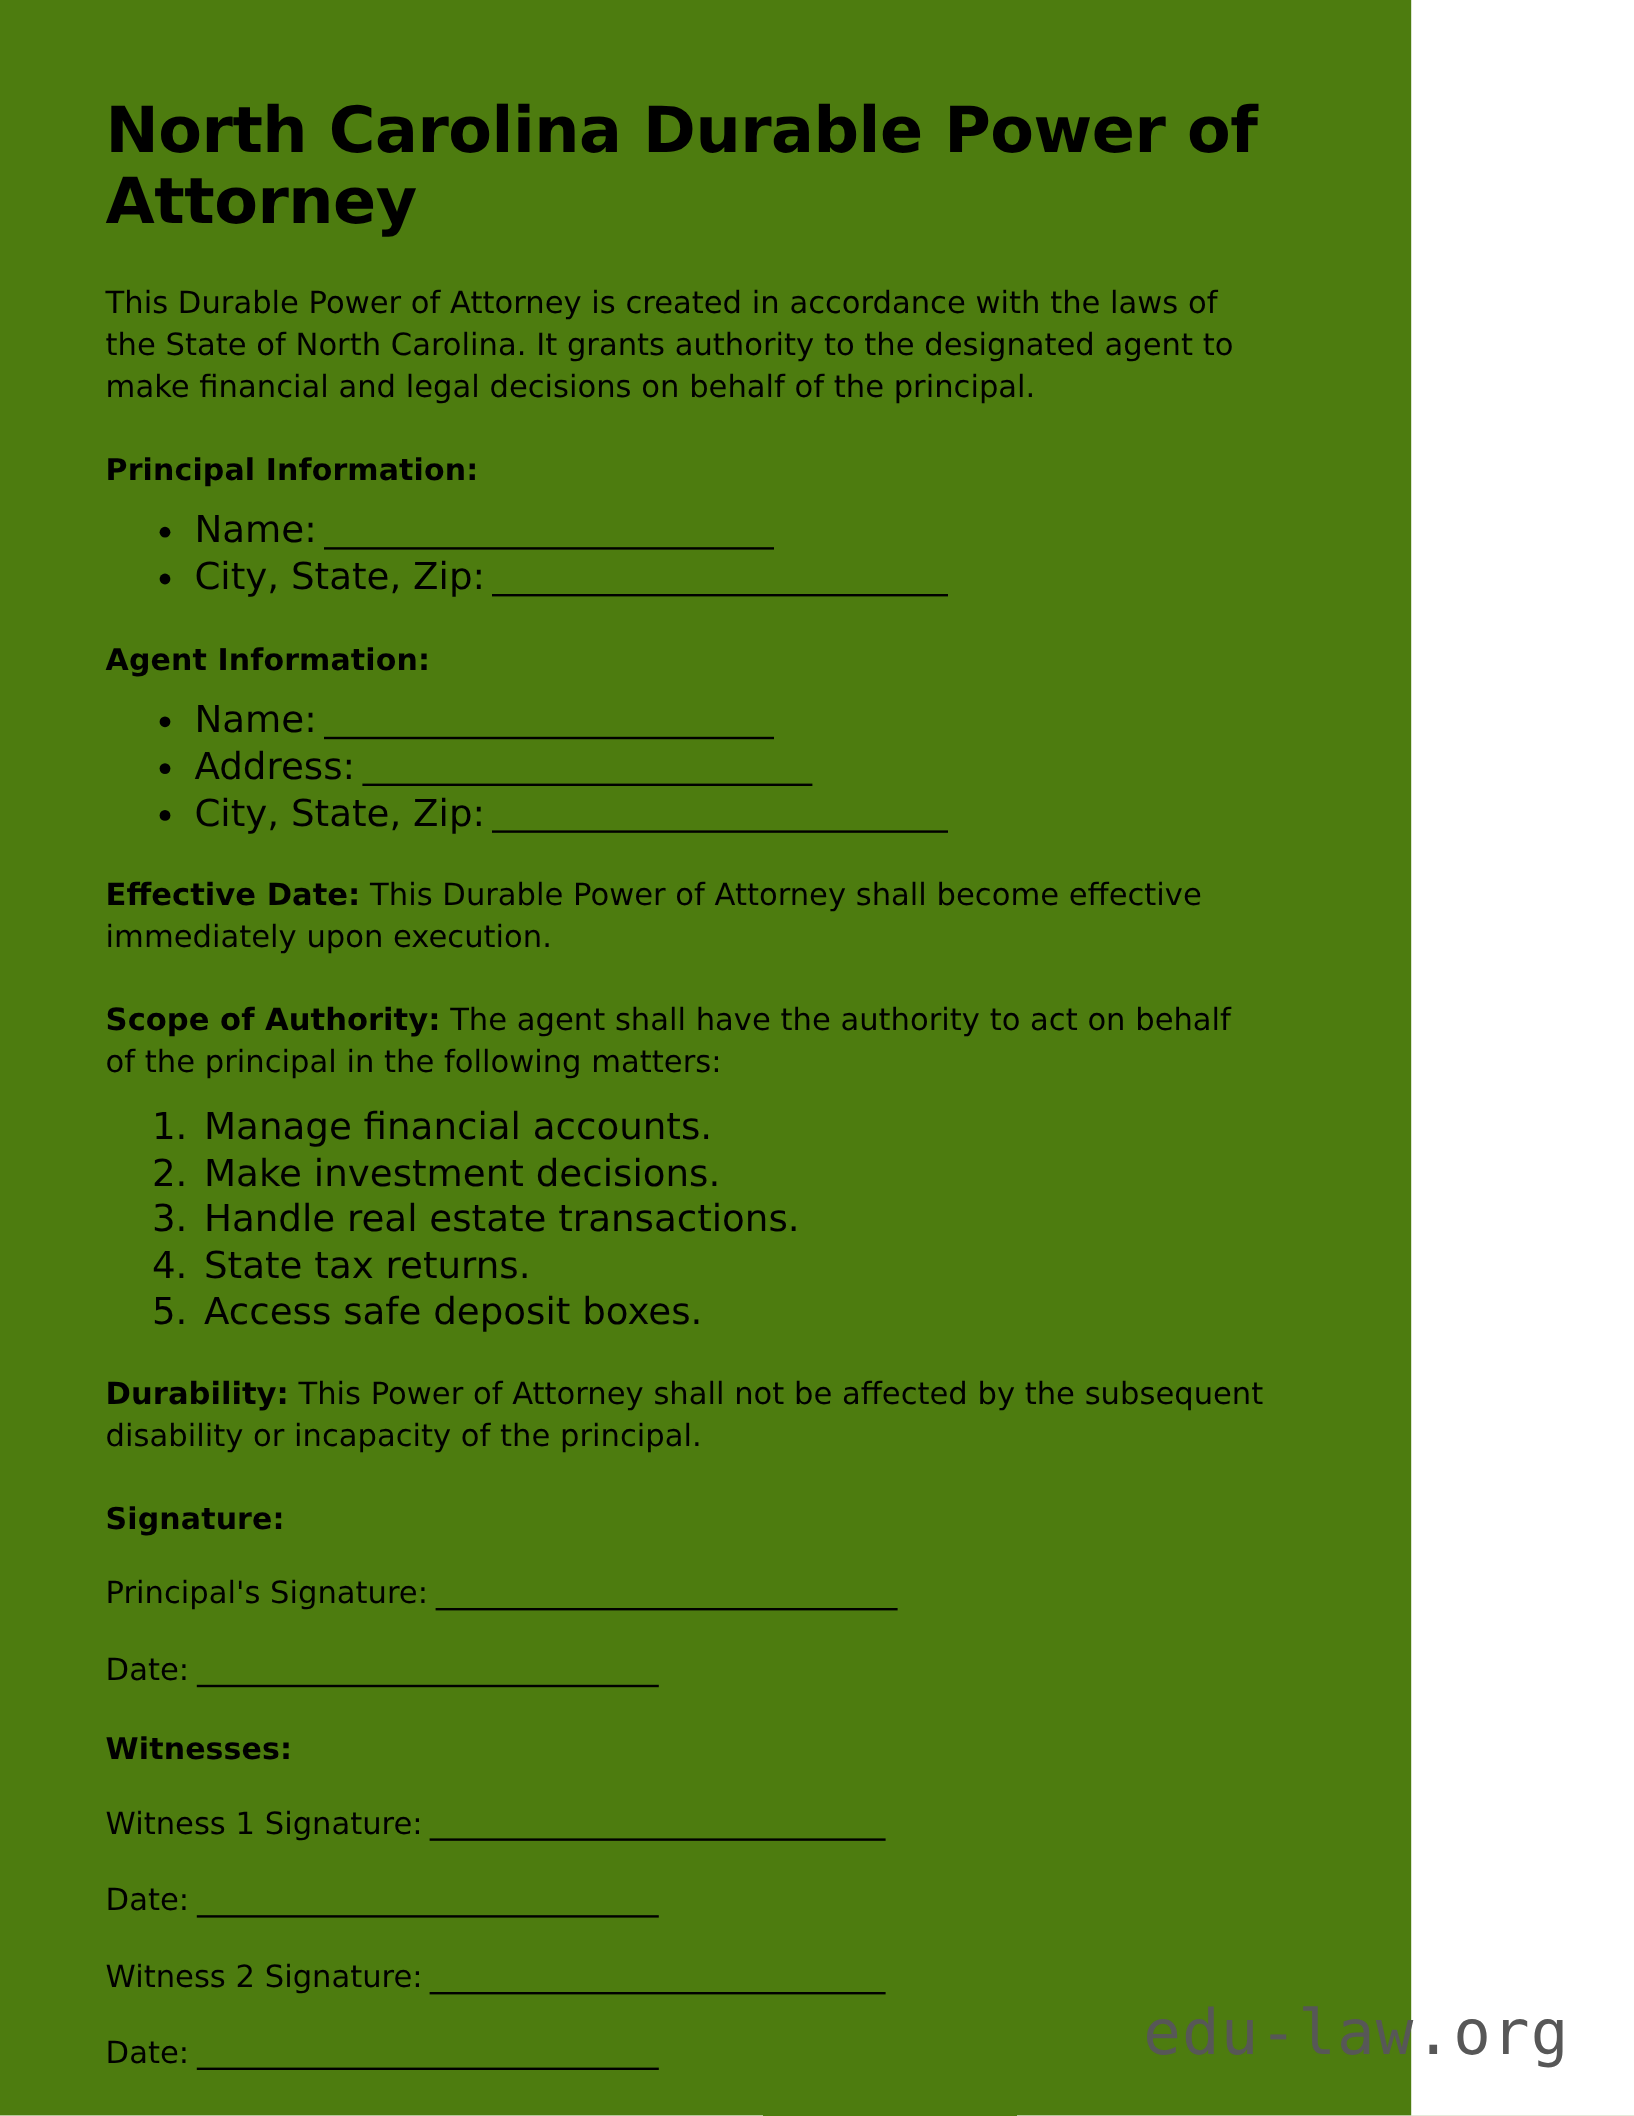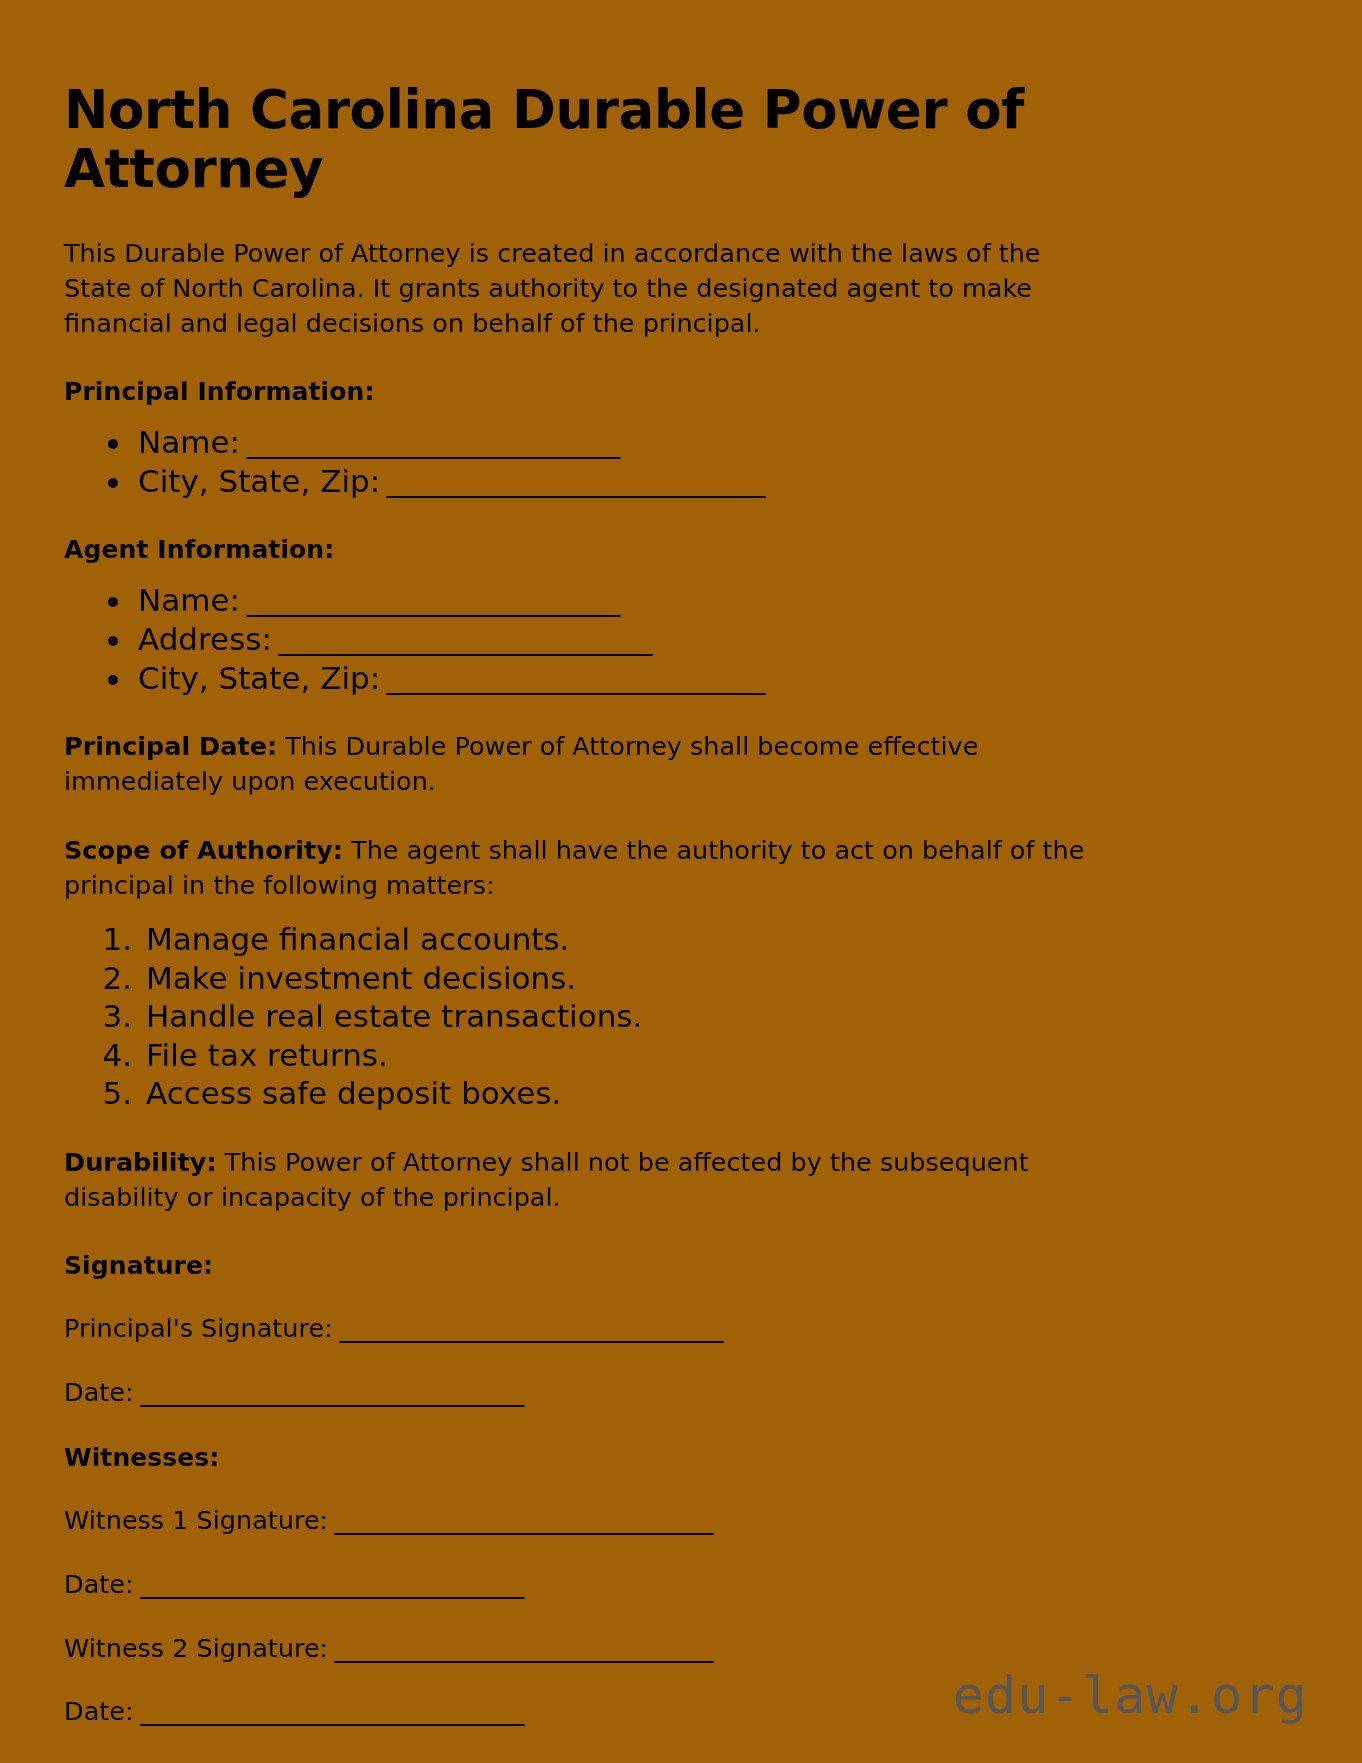--- a/index.html
+++ b/index.html
@@ -14,25 +14,25 @@
     overflow: hidden;
     font-family: "DejaVu Sans", "Liberation Sans", sans-serif;
     color: #000000;
     -webkit-font-smoothing: antialiased;
   }
 
   .page {
     position: absolute;
     left: 0;
     top: 0;
-    width: 1362px;
+    width: 1176px;
     height: 1763px;
-    background: #a16207;
+    background: #4d7c0f;
     box-sizing: border-box;
-    padding: 62px 120px 0 64px;
+    padding: 62px 120px 0 88px;
   }
 
   .doc-title {
     font-family: "DejaVu Sans", "Liberation Sans", sans-serif;
     font-weight: 700;
     font-size: 53px;
     line-height: 1.12;
     letter-spacing: -0.4px;
     margin: 0 0 0 0;
     padding-top: 18px;
@@ -120,29 +120,29 @@
     <li><span>City, State, Zip:</span><span class="blank b-380"></span></li>
   </ul>
 
   <h2 class="section-head">Agent Information:</h2>
   <ul class="bullets">
     <li><span>Name:</span><span class="blank b-375"></span></li>
     <li><span>Address:</span><span class="blank b-375"></span></li>
     <li><span>City, State, Zip:</span><span class="blank b-380"></span></li>
   </ul>
 
-  <p class="para"><b>Principal Date:</b> <span>This Durable Power of Attorney shall become effective immediately upon execution.</span></p>
+  <p class="para"><b>Effective Date:</b> <span>This Durable Power of Attorney shall become effective immediately upon execution.</span></p>
 
   <p class="para"><b>Scope of Authority:</b> <span>The agent shall have the authority to act on behalf of the principal in the following matters:</span></p>
 
   <ol class="numbers">
     <li>Manage financial accounts.</li>
     <li>Make investment decisions.</li>
     <li>Handle real estate transactions.</li>
-    <li>File tax returns.</li>
+    <li>State tax returns.</li>
     <li>Access safe deposit boxes.</li>
   </ol>
 
   <p class="para"><b>Durability:</b> <span>This Power of Attorney shall not be affected by the subsequent disability or incapacity of the principal.</span></p>
 
   <h2 class="section-head">Signature:</h2>
 
   <p class="sig-line"><span>Principal's Signature:</span><span class="blank b-385"></span></p>
 
   <p class="sig-line"><span>Date:</span><span class="blank b-385"></span></p>

